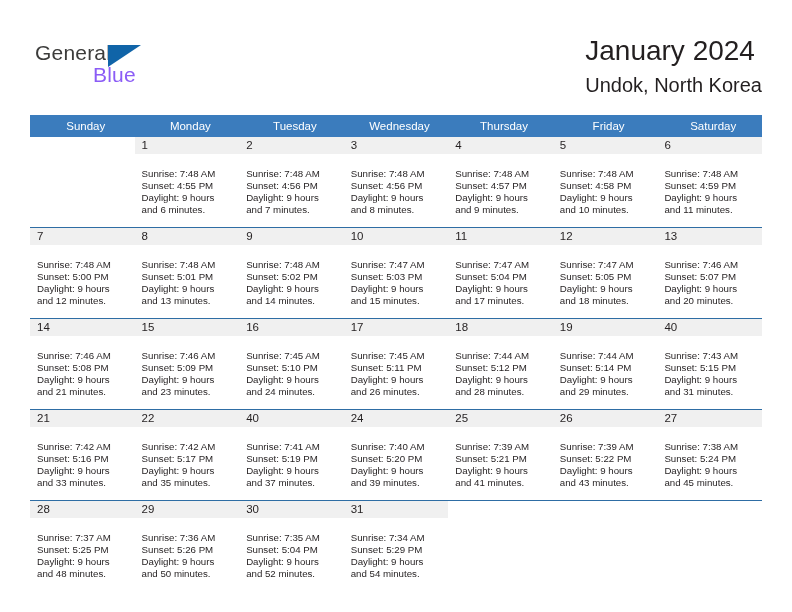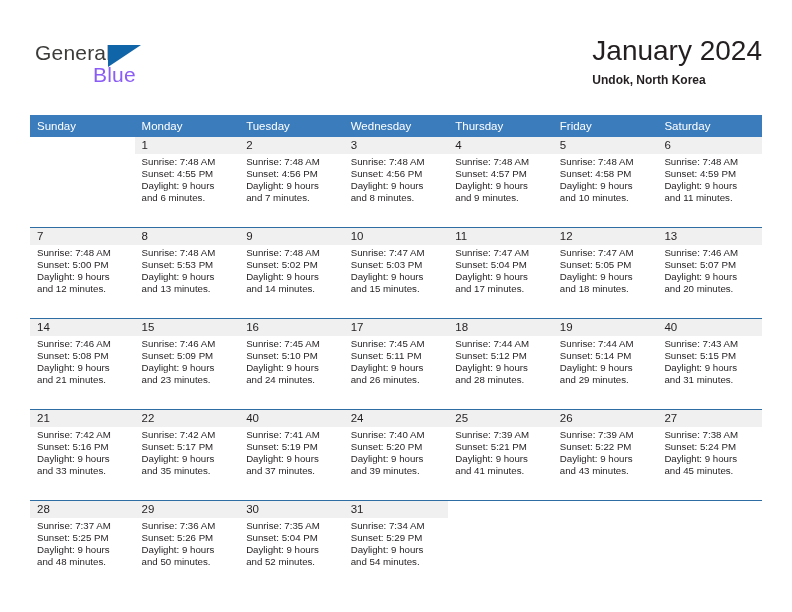--- a/index.html
+++ b/index.html
@@ -73,22 +73,22 @@
   }
   .cal-title {
     font-size: 28px;
     font-weight: normal;
     color: #231f20;
     line-height: 1.05;
     margin: 0;
     white-space: nowrap;
   }
   .cal-subtitle {
-    font-size: 12px;
-    font-weight: bold;
+    font-size: 20px;
+    font-weight: normal;
     color: #231f20;
     line-height: 1.1;
     margin: 9px 0 0 0;
     white-space: nowrap;
   }
 
   
   .calendar {
     position: absolute;
     left: 30px;
@@ -97,21 +97,21 @@
     border-collapse: collapse;
     table-layout: fixed;
   }
   .calendar col { width: 104.57px; }
 
   .calendar thead th {
     background: #3b7cbd;
     color: #ffffff;
     font-size: 11.5px;
     font-weight: normal;
-    text-align: left;
+    text-align: center;
     padding: 5px 0 5px 7px;
     height: 19px;
     box-sizing: border-box;
     border: none;
   }
 
   .calendar tbody tr.week-row > td {
     border-top: 1.5px solid #2e6da4;
     vertical-align: top;
     padding: 0;
@@ -132,21 +132,21 @@
     height: 17px;
     line-height: 17px;
     padding-left: 7px;
     font-size: 11.5px;
     color: #231f20;
   }
   .cell.empty .daynum-band {
     background: transparent;
   }
   .details {
-    padding: 2px 4px 0 7px;
+    padding: 14px 4px 0 7px;
     font-size: 9.7px;
     line-height: 11.9px;
     color: #231f20;
   }
   .details div { white-space: nowrap; }
 </style>
 </head>
 <body>
 
 <div class="page">
@@ -271,21 +271,21 @@
                 <div>Daylight: 9 hours</div>
                 <div>and 12 minutes.</div>
               </div>
             </div>
           </td>
           <td>
             <div class="cell">
               <div class="daynum-band">8</div>
               <div class="details">
                 <div>Sunrise: 7:48 AM</div>
-                <div>Sunset: 5:53 PM</div>
+                <div>Sunset: 5:01 PM</div>
                 <div>Daylight: 9 hours</div>
                 <div>and 13 minutes.</div>
               </div>
             </div>
           </td>
           <td>
             <div class="cell">
               <div class="daynum-band">9</div>
               <div class="details">
                 <div>Sunrise: 7:48 AM</div>

